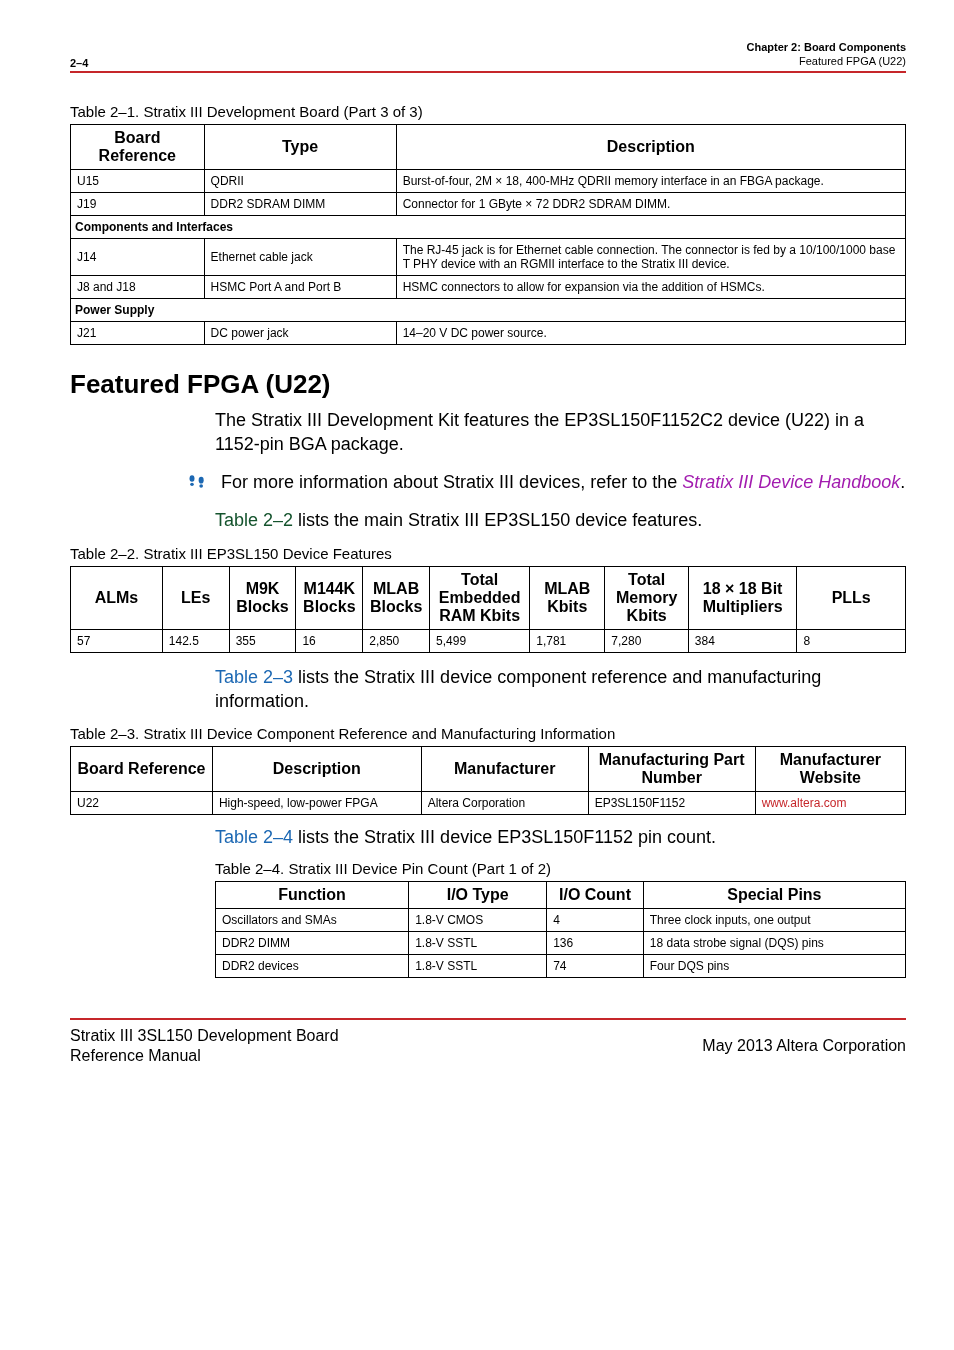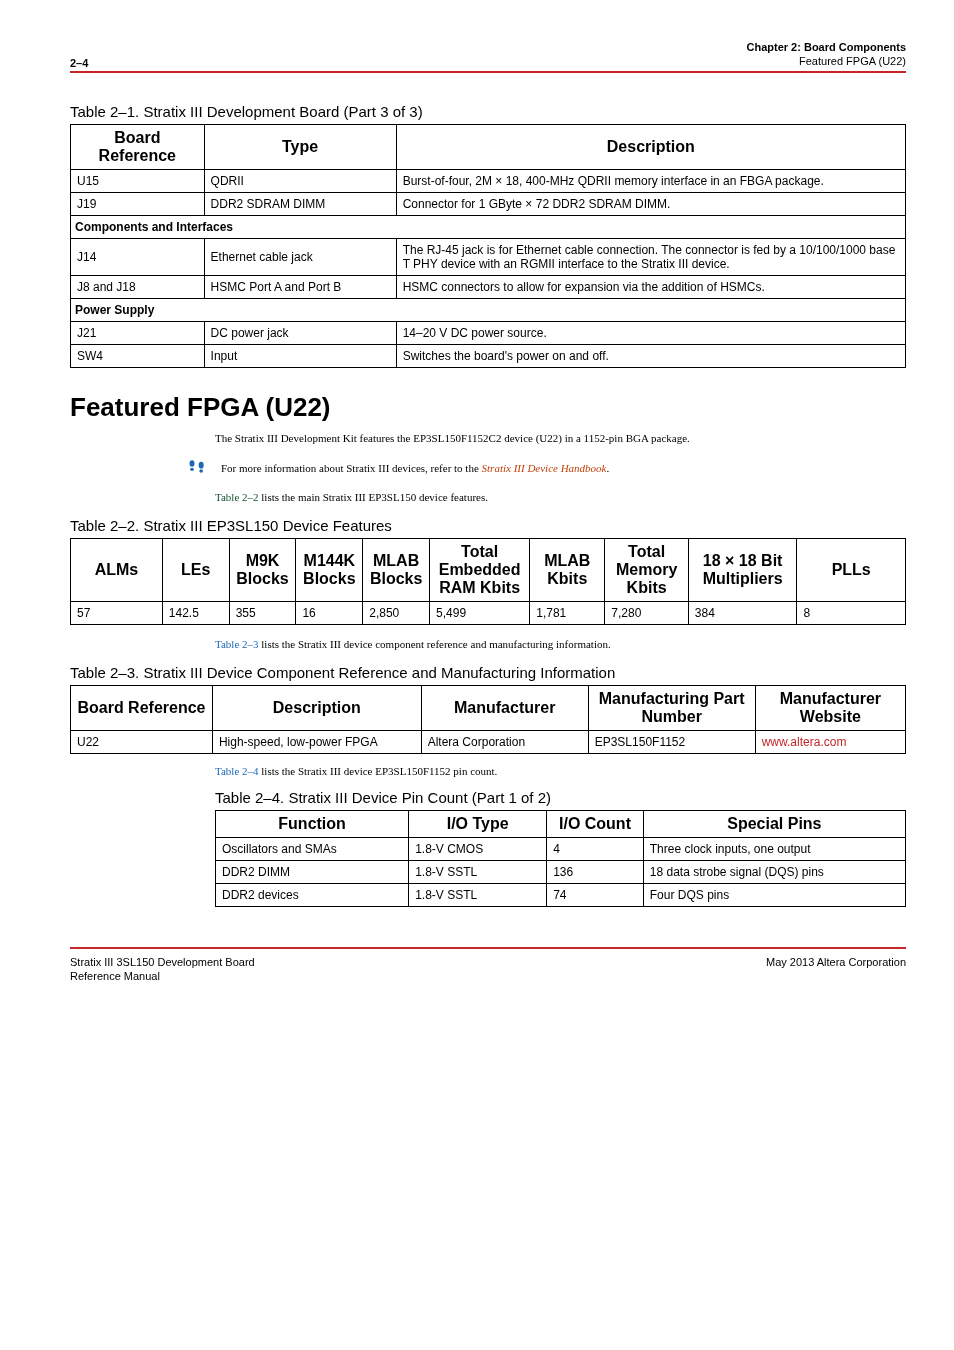--- a/index.html
+++ b/index.html
@@ -63,38 +63,38 @@
   h2.featured {
     font-family: Arial, Helvetica, sans-serif;
     font-size: 26px;
     font-weight: bold;
     margin: 24px 0 8px 0;
   }
   .body-indent {
     margin-left: 145px;
   }
   .serif {
-    font-family: Liberation Serif, serif;
-    font-size: 11px;
+    font-family: Liberation Sans, sans-serif;
+    font-size: 18px;
     line-height: 1.35;
   }
   .ref-row {
     display: flex;
     align-items: center;
     gap: 14px;
     margin: 14px 0;
   }
   .ref-icon {
     flex: 0 0 18px;
     color: #1c68b3;
     font-size: 16px;
     line-height: 1;
   }
   .link {
-    color: #c2410c;
+    color: #a21caf;
     font-style: italic;
   }
   .link-red {
     color: #c6262a;
   }
   .tbl-caption.centered {
     margin-left: 145px;
   }
   .small-table {
     margin-left: 145px;
@@ -102,22 +102,23 @@
   }
   .center-cell { text-align: left; }
   .hr-bot {
     border: none;
     border-top: 2px solid #c6262a;
     margin: 40px 0 6px 0;
   }
   .page-footer {
     display: flex;
     justify-content: space-between;
-    font-size: 11px;
+    font-size: 16px;
     line-height: 1.3;
+    align-items: center;
   }
   .narrow { font-family: "Arial Narrow", Arial, sans-serif; font-stretch: condensed; }
 </style>
 </head>
 <body>
 
 <div class="page">
 
   <div class="page-header">
     <div class="left">2–4</div>
@@ -166,25 +167,20 @@
         <td>HSMC Port A and Port B</td>
         <td>HSMC connectors to allow for expansion via the addition of HSMCs.</td>
       </tr>
       <tr class="section-row">
         <td colspan="3" class="narrow">Power Supply</td>
       </tr>
       <tr>
         <td>J21</td>
         <td>DC power jack</td>
         <td>14–20 V DC power source.</td>
-      </tr>
-      <tr>
-        <td>SW4</td>
-        <td>Input</td>
-        <td>Switches the board's power on and off.</td>
       </tr>
     </tbody>
   </table>
 
   <h2 class="featured narrow">Featured FPGA (U22)</h2>
 
   <div class="body-indent serif">The Stratix III Development Kit features the EP3SL150F1152C2 device (U22) in a 1152-pin BGA package.</div>
 
   <div class="ref-row serif" style="margin-left:117px;">
     <span class="ref-icon">

